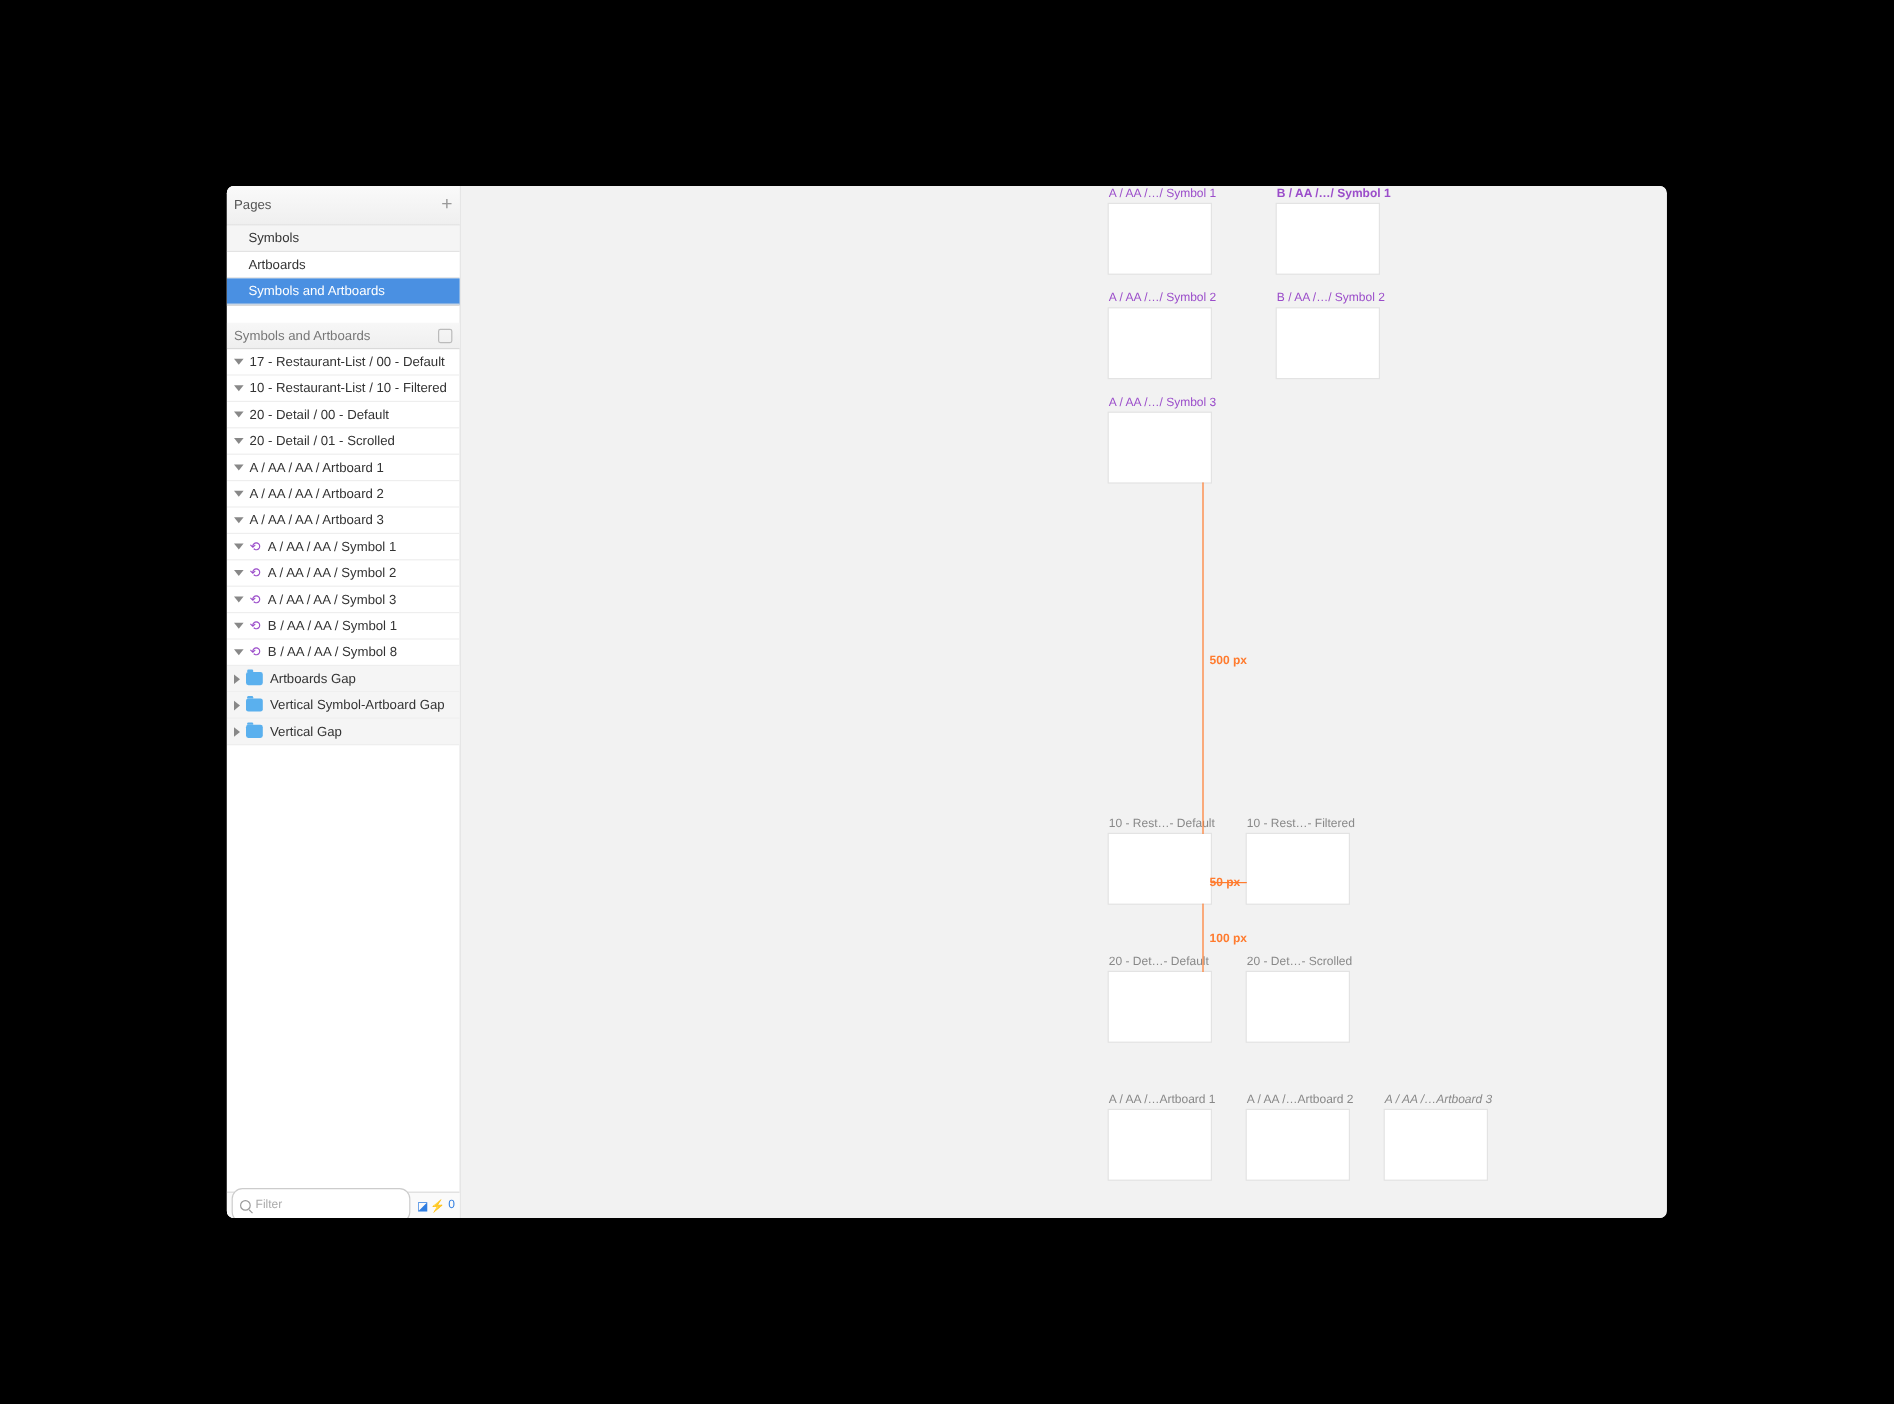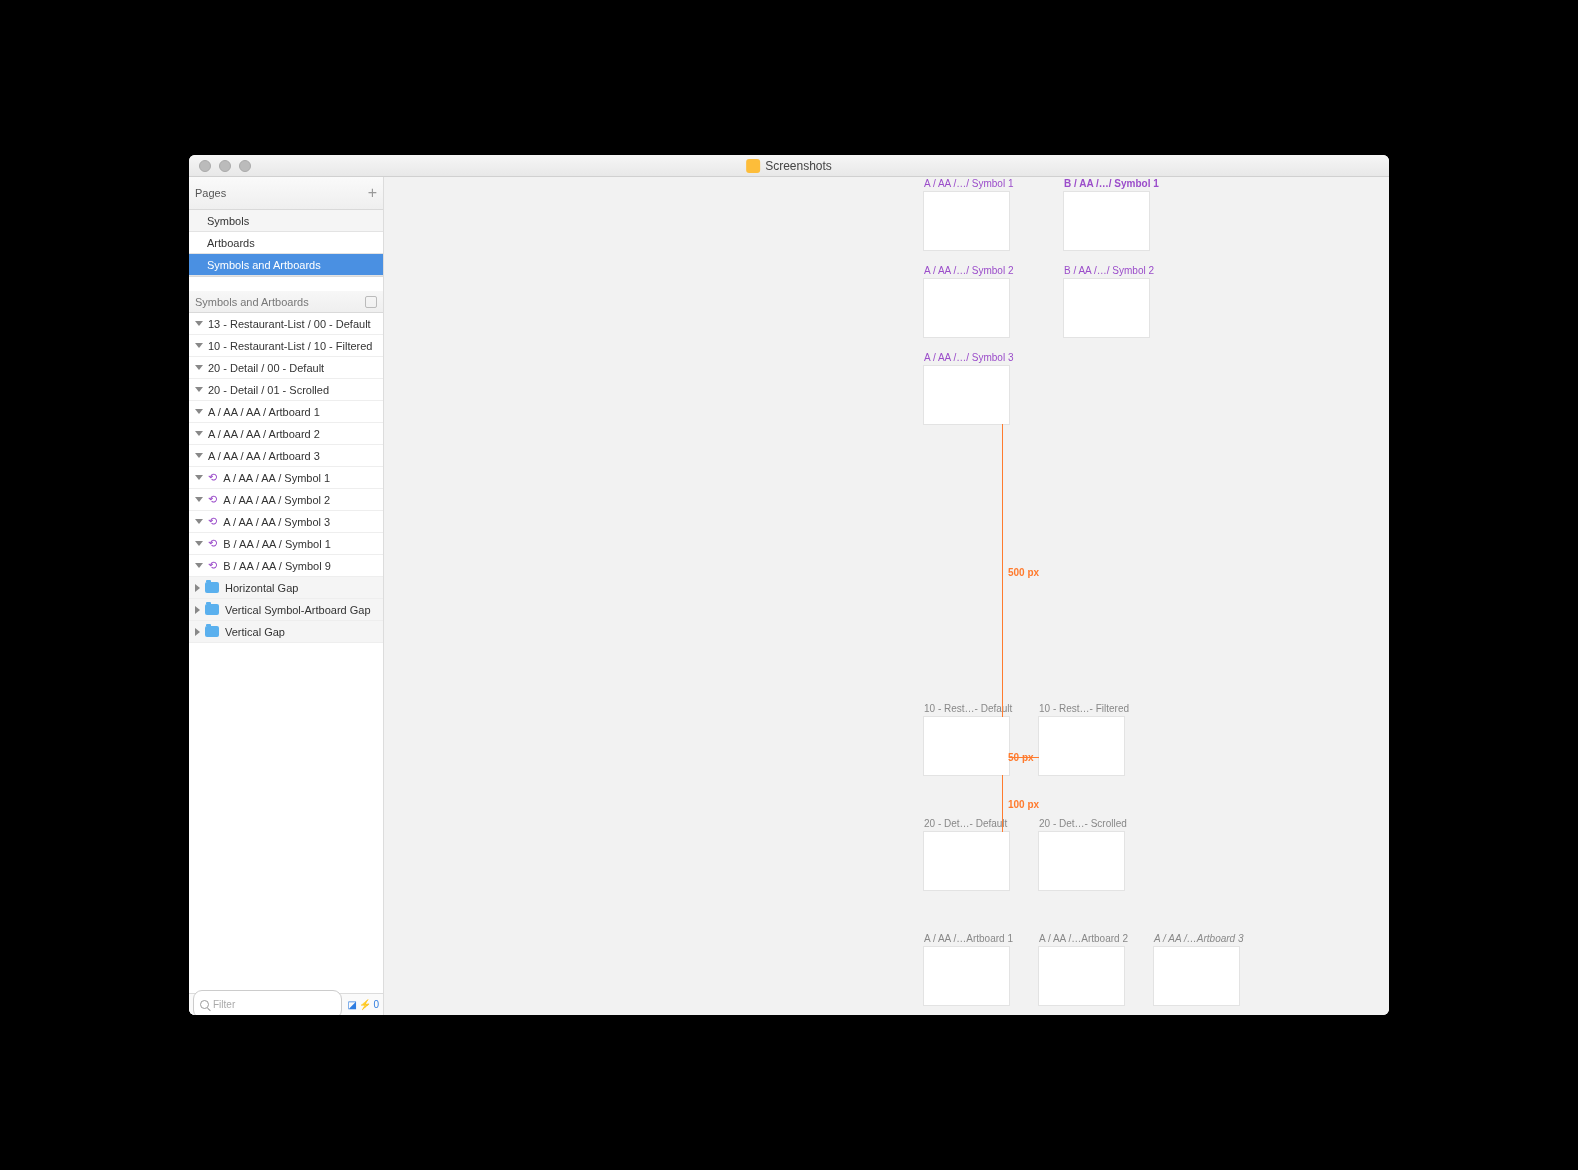--- a/index.html
+++ b/index.html
@@ -39,31 +39,20 @@
   .ab-label{position:absolute;font-size:10px;top:-14px;left:0;white-space:nowrap;}
   .ab-label.sym{color:#9b4dca;margin:0;}
   .ab-label.art{color:#888;}
   .measure{position:absolute;background:#ff7b2e;}
   .measure-label{position:absolute;color:#ff7b2e;font-size:10px;font-weight:600;white-space:nowrap;}
 </style>
 </head>
 <body>
 
 <div class="window">
-  <div class="titlebar">
-    <div class="traffic">
-      <div class="tl"></div>
-      <div class="tl"></div>
-      <div class="tl"></div>
-    </div>
-    <div class="title">
-      <span class="title-icon"></span>
-      <span>Screenshots</span>
-    </div>
-  </div>
 
   <div class="content">
     <div class="sidebar">
 
       <div class="pages-header">
         <span>Pages</span>
         <span class="plus">+</span>
       </div>
       <div class="pages-list" id="pages-list">
           <div class="page-row">Symbols</div>
@@ -72,21 +61,21 @@
         </div>
 
       <div class="sect-header">
         <span>Symbols and Artboards</span>
         <span class="collapse-icon"></span>
       </div>
 
       <div class="layers" id="layers">
           <div class="layer">
             <span class="disc"></span>
-            <span>13 - Restaurant-List / 00 - Default</span>
+            <span>17 - Restaurant-List / 00 - Default</span>
           </div>
           <div class="layer">
             <span class="disc"></span>
             <span>10 - Restaurant-List / 10 - Filtered</span>
           </div>
           <div class="layer">
             <span class="disc"></span>
             <span>20 - Detail / 00 - Default</span>
           </div>
           <div class="layer">
@@ -121,26 +110,26 @@
             <span>A / AA / AA / Symbol 3</span>
           </div>
           <div class="layer">
             <span class="disc"></span>
             <span class="sym">⟲</span>
             <span>B / AA / AA / Symbol 1</span>
           </div>
           <div class="layer">
             <span class="disc"></span>
             <span class="sym">⟲</span>
-            <span>B / AA / AA / Symbol 9</span>
+            <span>B / AA / AA / Symbol 8</span>
           </div>
           <div class="layer shade">
             <span class="disc r"></span>
             <span class="fld"></span>
-            <span>Horizontal Gap</span>
+            <span>Artboards Gap</span>
           </div>
           <div class="layer shade">
             <span class="disc r"></span>
             <span class="fld"></span>
             <span>Vertical Symbol-Artboard Gap</span>
           </div>
           <div class="layer shade">
             <span class="disc r"></span>
             <span class="fld"></span>
             <span>Vertical Gap</span>

